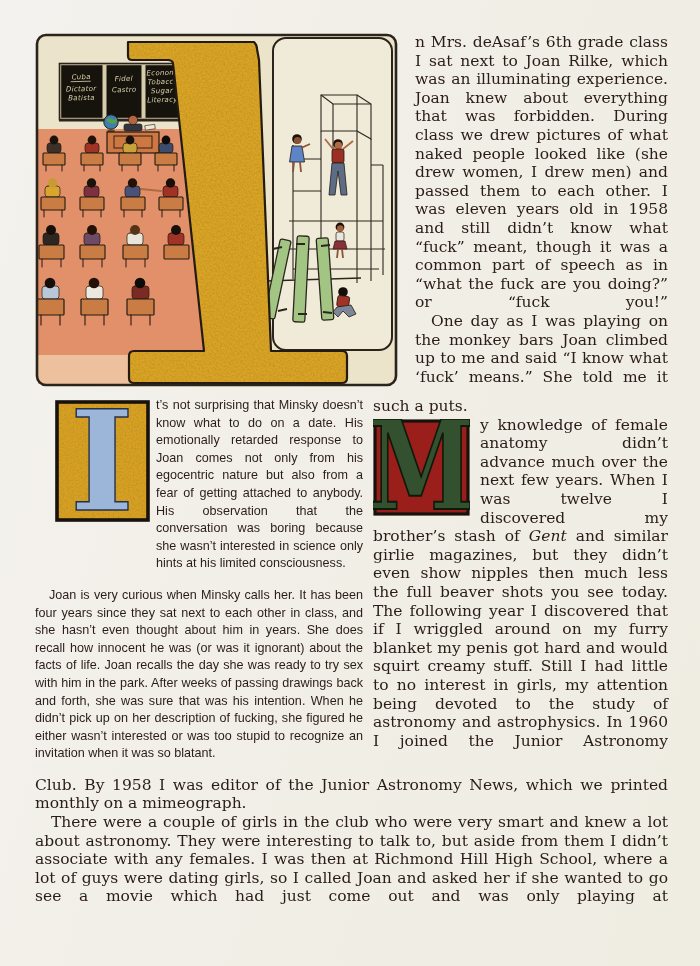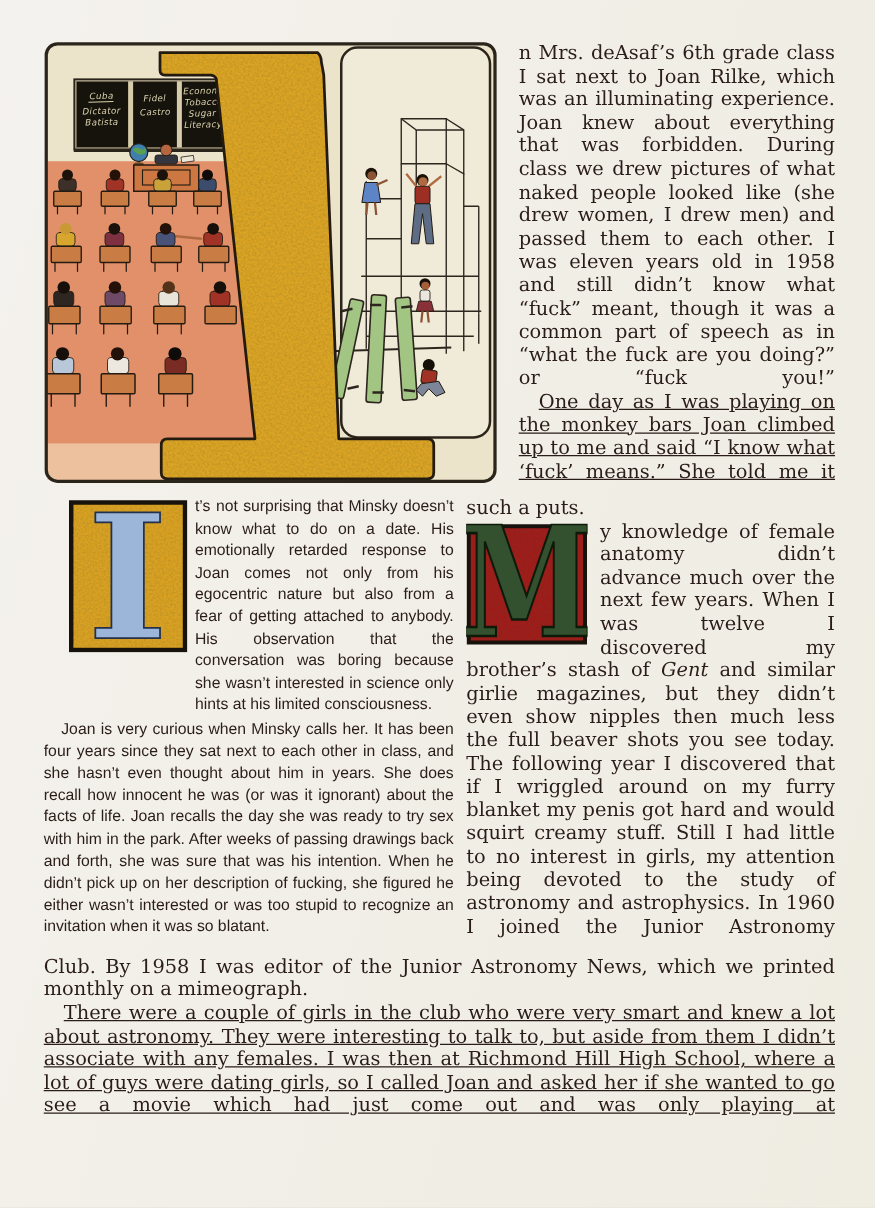--- a/index.html
+++ b/index.html
@@ -8,27 +8,27 @@
     background:linear-gradient(105deg,#f4f2ee 0%,#f1eee6 55%,#efece2 100%);
     font-family:"DejaVu Serif", serif; color:#2a1c18; overflow:hidden;
   }
   .content { position:absolute; left:35px; top:33px; width:633px; }
   p { margin:0; }
   .row-top { display:flex; gap:17px; }
   .illo { flex:0 0 363px; width:363px; margin:0; }
   .col-intro { flex:1; min-width:0; }
   .body { font-size:15.5px; line-height:18.6px; text-align:justify; }
   .jl { text-align-last:justify; }
-  .ind { text-indent:16px;text-decoration:underline; }
+  .ind { text-indent:16px; }
   .cont { margin-top:11px; }
   .cols { display:flex; gap:10px; margin-top:6px; }
   .col-left { flex:0 0 328px; width:328px; }
   .col-right { flex:1; min-width:0; }
   .side { font-family:"Liberation Sans", sans-serif; font-size:12.6px; line-height:17.6px; text-align:justify; }
-  .side2 { margin-top:2px; text-indent:14px; }
+  .side2 { margin-top:14px; text-indent:14px; }
   .dcapI { float:left; margin:3px 6px 34px 20px; }
   .dcapM { float:left; margin:3px 10px 2px 0; }
   .footer { margin-top:13px; }
   .chalk { font:italic 7px "DejaVu Sans", sans-serif; fill:#d9d2ae; letter-spacing:0.3px; }
   .dcI-letter { font:bold 138px "DejaVu Serif", serif; }
   .dcM-letter { font:bold 96px "DejaVu Serif", serif; }
   i { }
 </style>
 </head>
 <body>

